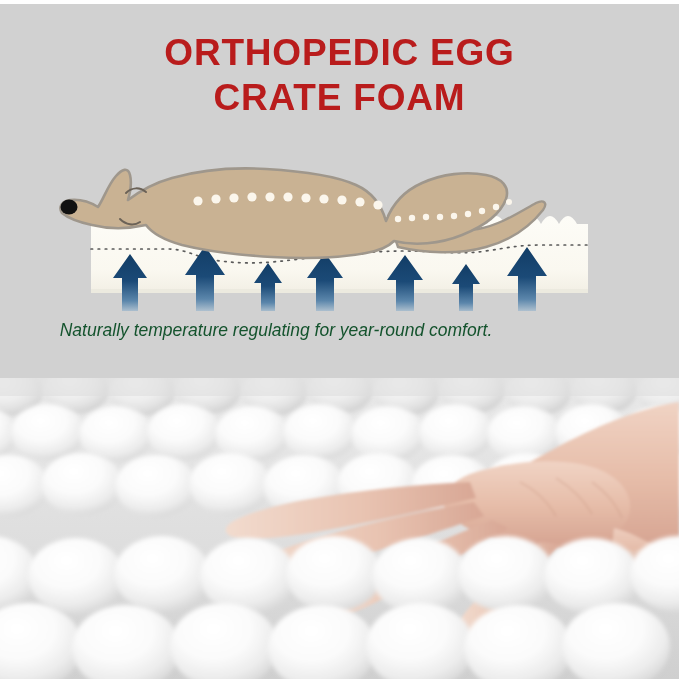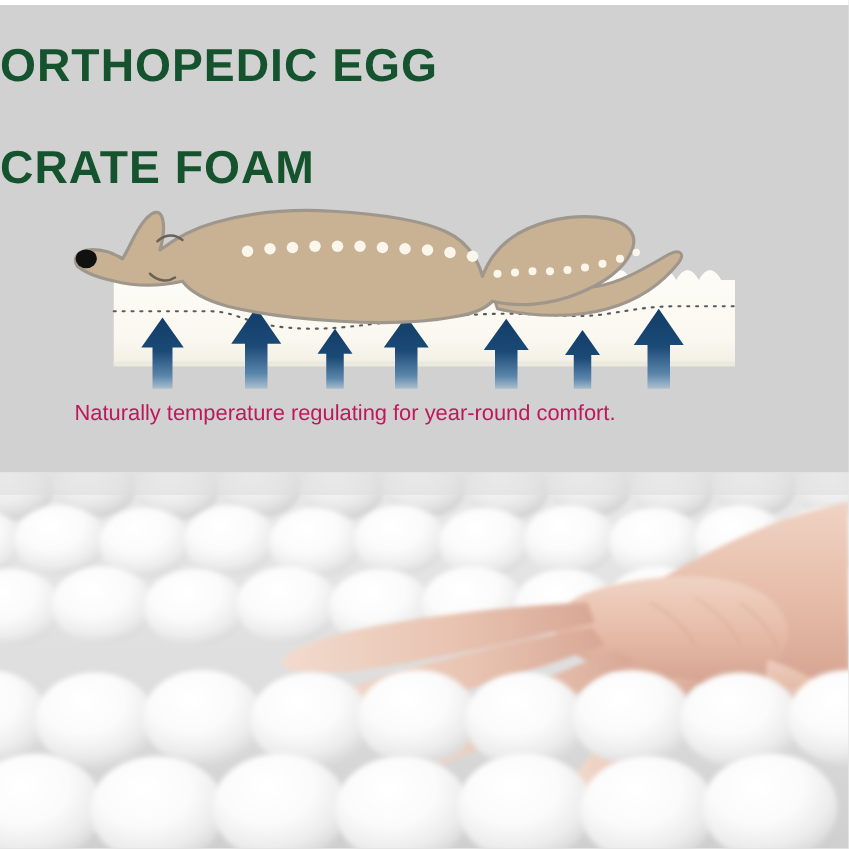--- a/index.html
+++ b/index.html
@@ -32,49 +32,50 @@
     width: 679px;
     height: 374px;
     background: #d1d1d1;
   }
 
   
   .headline {
     position: absolute;
     top: 26px; left: 0;
     width: 679px;
-    text-align: left;
-    color: #14532d;
+    text-align: center;
+    color: #b91c1c;
     font-size: 37px;
     font-weight: bold;
     letter-spacing: 0.8px;
     line-height: 45px;
     text-transform: uppercase;
   }
-  .headline .l2 { display: block; margin-top: 36px; }
+  .headline .l2 { display: block; }
 
   
   .illustration {
     position: absolute;
     top: 125px; left: 0;
     width: 679px;
     height: 185px;
   }
   .illustration svg { display: block; }
 
   
   .benefits {
     position: absolute;
     top: 313px; left: 0;
     width: 552px;
     text-align: center;
-    color: #be185d;
+    color: #14532d;
     font-size: 17.5px;
     line-height: 27px;
     font-weight: normal;
+    font-style: italic;
   }
   .benefits .line { display: block; white-space: nowrap; }
 
   
   .photo {
     position: absolute;
     top: 378px; left: 0;
     width: 679px;
     height: 301px;
     overflow: hidden;

